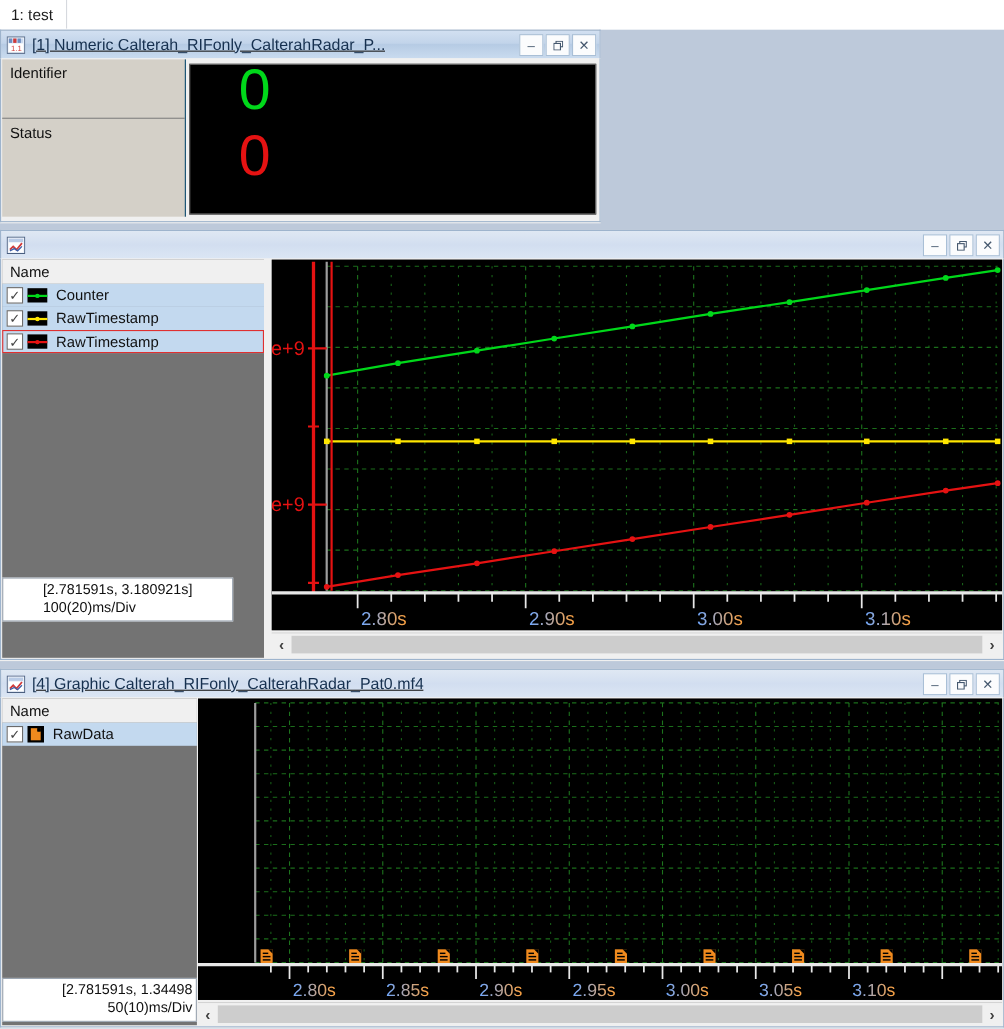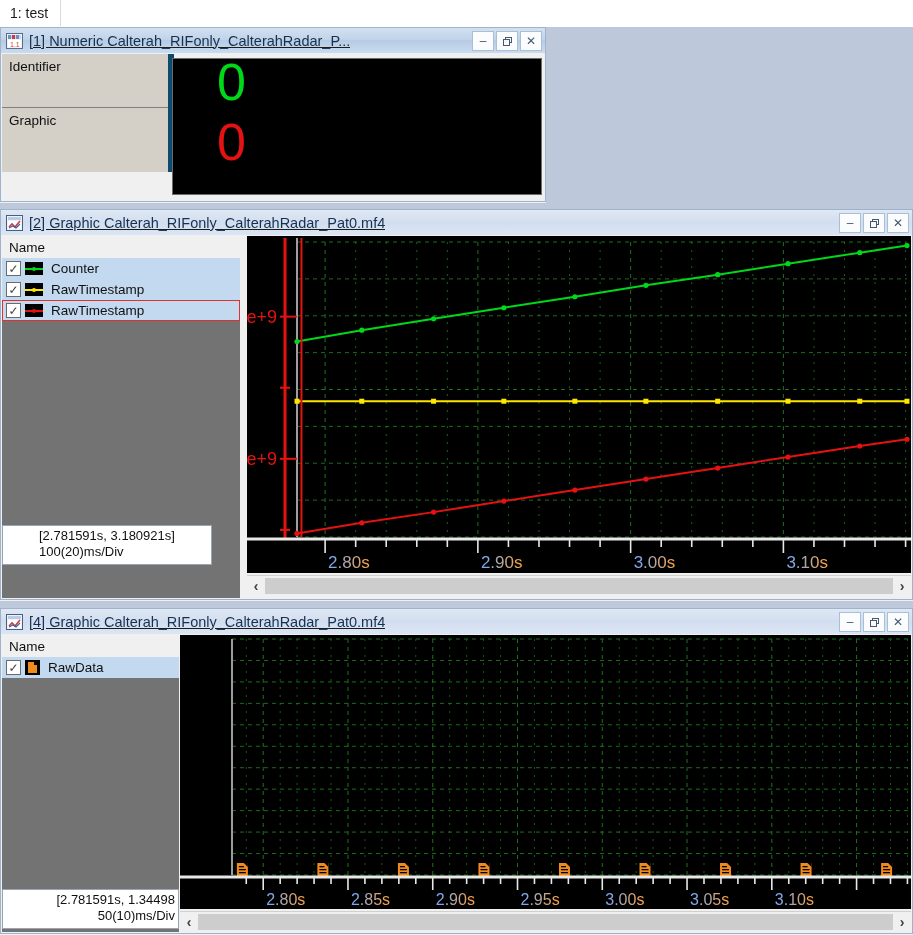--- a/index.html
+++ b/index.html
@@ -41,22 +41,22 @@
   .wbtn{
     width:20px;height:18px;border:1px solid #a9bfd6;background:#fbfcfd;
     display:flex;align-items:center;justify-content:center;
     font-size:12px;color:#45586e;line-height:1;
   }
   .wbody{position:relative;background:#f0f0f0;border:1px solid #9eb4cd;border-top:none;}
 
   
   #win-numeric{left:0;top:0;width:546px;height:176px;}
   #win-numeric .wbody{height:148px;}
-  .numgrid{position:absolute;left:1px;top:1px;width:166px;height:118px;
-           background:#d4d0c8;border-right:6px solid #0c4a6e;}
+  .numgrid{position:absolute;left:1px;top:1px;width:166px;height:143px;
+           background:#d4d0c8;border-right:1px solid #0c4a6e;}
   .numrow{height:54px;position:relative;border-bottom:1px solid #808080;
           box-sizing:border-box;padding:5px 0 0 7px;}
   .numrow:last-child{border-bottom:none;}
   .numlabel{font-size:13.5px;color:#101010;}
   .numdisp{position:absolute;left:171px;top:5px;width:368px;height:135px;
            background:#000000;border:1px solid #6b6b6b;overflow:hidden;}
   .bigval{position:absolute;font-size:52px;line-height:52px;font-family:"Liberation Sans",sans-serif;
           font-weight:400;}
   #val-identifier{left:44px;top:-3px;color:#00d81a;}
   #val-status{left:44px;top:57px;color:#e51212;}
@@ -143,42 +143,41 @@
           </span>
           <span class="wbtn">✕</span>
         </span>
       </div>
       <div class="wbody">
         <div class="numgrid">
           <div class="numrow">
             <span class="numlabel">Identifier</span>
           </div>
           <div class="numrow">
-            <span class="numlabel">Graphic</span>
+            <span class="numlabel">Status</span>
           </div>
         </div>
         <div class="numdisp">
           <span class="bigval" id="val-identifier">0</span>
           <span class="bigval" id="val-status">0</span>
         </div>
       </div>
     </div>
 
     <div class="win" id="win-g2">
       <div class="winhdr inactive">
         <span class="wicon">
           <svg width="17" height="16" viewBox="0 0 17 16">
             <rect x="0.5" y="0.5" width="16" height="15" fill="#eef3fa" stroke="#4a5f80"></rect>
             <rect x="2" y="2" width="13" height="3" fill="#b9cbe6"></rect>
             <rect x="2" y="6" width="13" height="8" fill="#ffffff"></rect>
             <polyline points="3,12 6,9 9,12 14,6" fill="none" stroke="#d03a3a" stroke-width="1.6"></polyline>
             <polyline points="3,13 7,11 10,13 14,9" fill="none" stroke="#3c5fa8" stroke-width="1.2"></polyline>
           </svg>
         </span>
-        <span class="wtitle">[2] Graphic Calterah_RIFonly_CalterahRadar_Pat0.mf4</span>
         <span class="wbtns">
           <span class="wbtn">–</span>
           <span class="wbtn">
             <svg width="9" height="9" viewBox="0 0 9 9">
               <rect x="2.5" y="0.5" width="6" height="5" fill="none" stroke="#45586e"></rect>
               <rect x="0.5" y="2.5" width="6" height="6" fill="#fbfcfd" stroke="#45586e"></rect>
             </svg>
           </span>
           <span class="wbtn">✕</span>
         </span>

